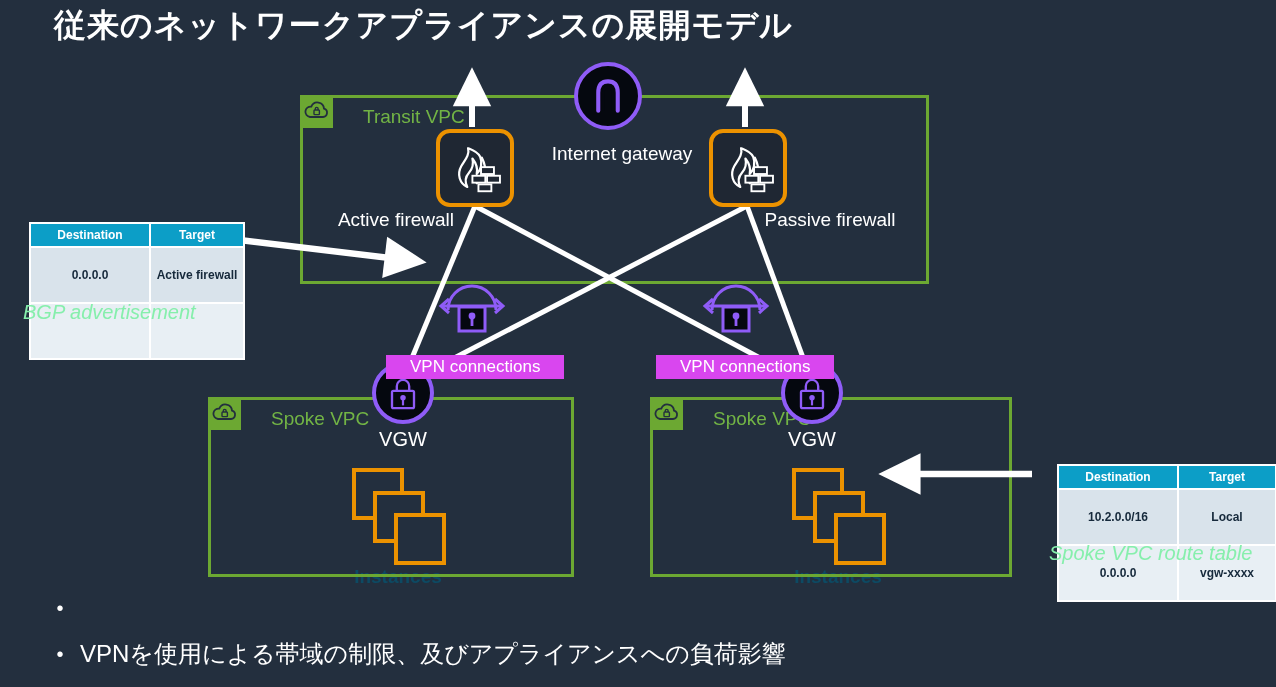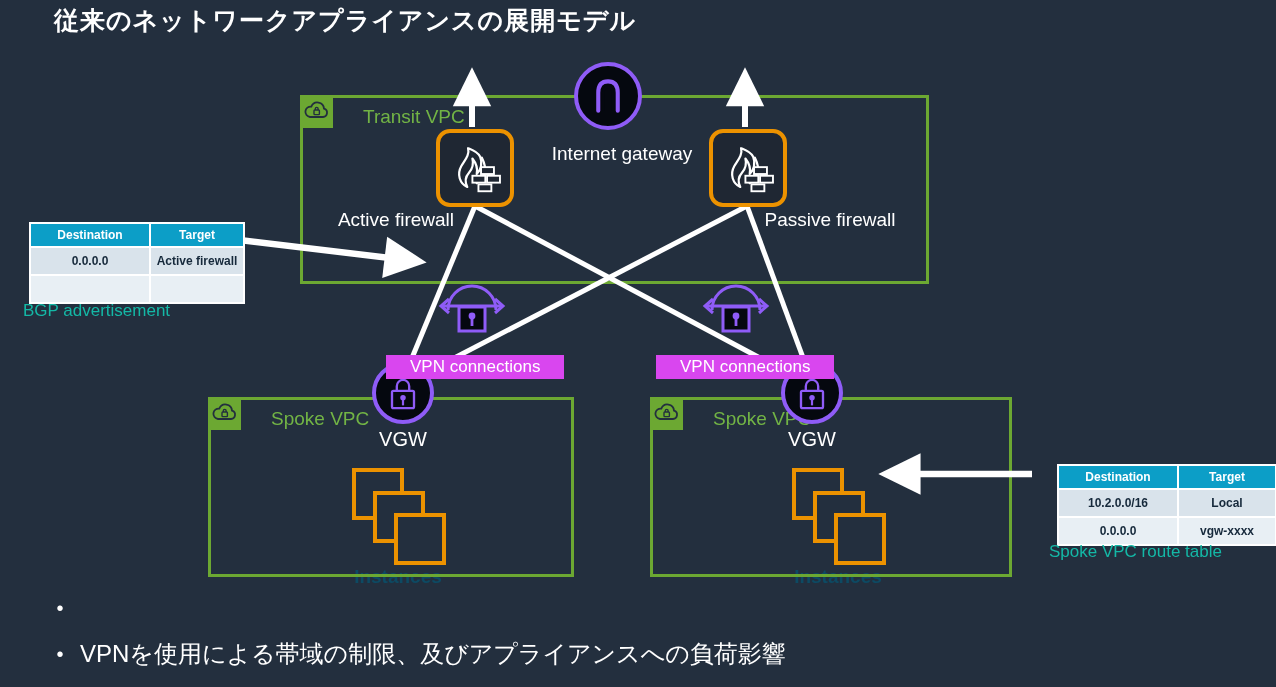--- a/index.html
+++ b/index.html
@@ -4,21 +4,21 @@
 <style>
   html,body{margin:0;padding:0;background:#10151c;}
   .slide{
     position:relative;width:1276px;height:687px;overflow:hidden;
     background:#232F3E;
     font-family:"Liberation Sans","DejaVu Sans",sans-serif;
     color:#fff;
   }
   .abs{position:absolute;}
 
-  .title{left:54px;top:4px;font-size:25px;font-weight:bold;letter-spacing:1px;z-index:5;}
+  .title{left:54px;top:4px;font-size:32px;font-weight:bold;letter-spacing:1px;z-index:5;}
 
   
   .vpc-box{border:3px solid #6CA832;z-index:1;}
   .cloud-badge{position:absolute;left:-3px;top:-3px;width:33px;height:33px;background:#6CA832;z-index:2;}
   .vpc-label{position:absolute;left:60px;top:8px;font-size:19px;color:#72B445;white-space:nowrap;}
 
   
   svg.overlay{position:absolute;left:0;top:0;width:1276px;height:687px;z-index:2;pointer-events:none;}
 
   
@@ -47,23 +47,23 @@
   .instances-label{font-size:19px;color:#0D4A63;z-index:0;transform:translateX(-50%);font-weight:bold;}
 
   
   .instances{z-index:2;width:92px;height:94px;}
   .inst-sq{position:absolute;width:44px;height:44px;border:4px solid #EC9200;background:#232F3E;}
 
   
   .mini-table{background:#fff;padding:2px;display:grid;grid-template-columns:118px 1fr;gap:2px;z-index:5;
     font-size:12px;font-weight:bold;text-align:center;margin-left:24px;}
   .mini-table .th{background:#0C9EC7;color:#fff;padding:4px 0;}
-  .mini-table .td{background:#D9E3EB;color:#16293B;padding:6px 0;min-height:14px;}
+  .mini-table .td{background:#D9E3EB;color:#16293B;padding:20px 0;min-height:14px;}
   .mini-table .td.alt{background:#E8EFF4;}
-  .table-caption{font-size:17px;color:#14b8a6;z-index:5;white-space:nowrap;}
+  .table-caption{font-size:20px;color:#86efac;z-index:5;white-space:nowrap;font-style:italic;}
 
   
   .bullets{left:40px;top:592px;z-index:5;}
   .bullet-row{display:flex;align-items:flex-start;margin-bottom:14px;font-size:24px;}
   .bullet-dot{width:40px;text-align:center;font-size:20px;line-height:32px;}
 </style>
 </head>
 <body>
 
 <div class="slide">

